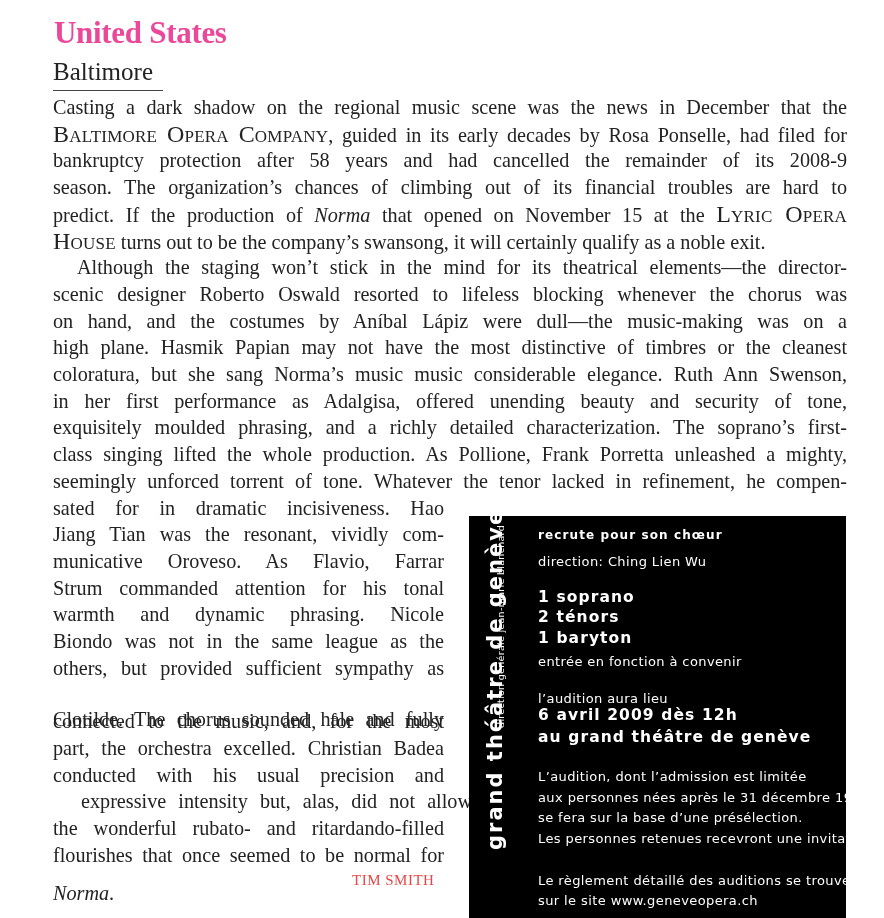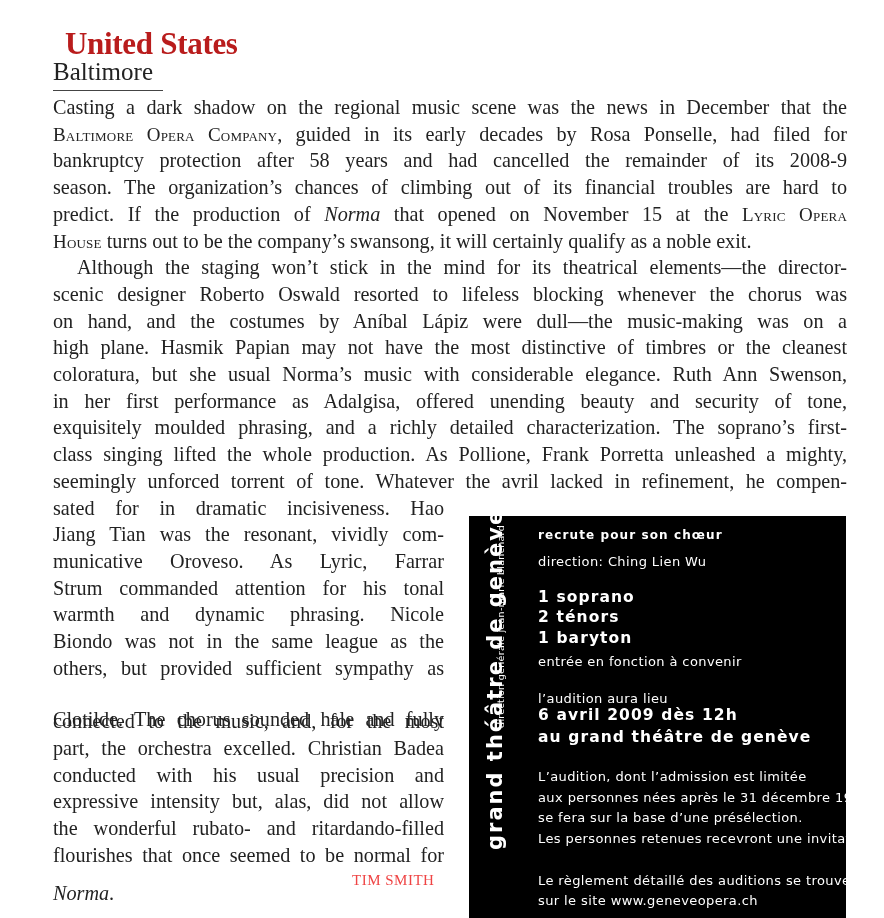--- a/index.html
+++ b/index.html
@@ -1,30 +1,30 @@
 <!DOCTYPE html>
 <html><head>
 <meta charset="utf-8">
 <style>
   html, body { margin: 0; padding: 0; background: #ffffff; }
   body { width: 884px; height: 918px; position: relative; overflow: hidden;
          font-family: "Liberation Serif", "DejaVu Serif", serif; color: #222; }
   .country { position: absolute; left: 53px; top: 14px; font-size: 31px; font-weight: bold;
-             letter-spacing: -0.3px; color: #b91c1c; margin: 12px; }
+             letter-spacing: -0.3px; color: #ec4899; margin: 1px; }
   .city { position: absolute; left: 53px; top: 58px; font-size: 25px; font-weight: normal;
           color: #222; margin: 0; }
   .city-rule { position: absolute; left: 53px; top: 90px; width: 110px; height: 0;
                border-top: 1.5px solid #444; }
   .line { position: absolute; left: 53px; height: 26px; font-size: 20.2px; line-height: 26px;
           white-space: nowrap; text-align: justify; text-align-last: justify; }
   .line.full { width: 794px; }
   .line.narrow { width: 391px; }
   .line.last { text-align-last: left; }
   .line.indent { padding-left: 24px; box-sizing: border-box; }
-  .sc { font-variant: small-caps; font-size: 19px; letter-spacing: 0.2px; }
+  .sc { font-variant: small-caps; font-size: 24px; letter-spacing: 0.2px; }
   .it { font-style: italic; }
   .byline { position: absolute; left: 352px; top: 867px; font-size: 15px; letter-spacing: 0.5px;
             line-height: 26px; color: #ef4444; }
 
   
   .ad { position: absolute; left: 469px; top: 516px; width: 377px; height: 402px; background: #000;
         color: #fff; font-family: "DejaVu Sans", "Liberation Sans", sans-serif; }
   .ad-vertical { position: absolute; left: 0; top: 0; width: 60px; height: 402px; }
   .ad-vert-main { position: absolute; left: -124px; top: 168px; width: 300px; height: 32px;
                   transform: rotate(-90deg); transform-origin: center center;
@@ -51,37 +51,37 @@
     <div class="line full" style="top: 94px;"><span>Casting a dark shadow on the regional music scene was the news in December that the</span></div>
     <div class="line full" style="top: 120.7px;"><span class="sc">Baltimore Opera Company</span><span>, guided in its early decades by Rosa Ponselle, had filed for</span></div>
     <div class="line full" style="top: 147.4px;"><span>bankruptcy protection after 58 years and had cancelled the remainder of its 2008-9</span></div>
     <div class="line full" style="top: 174.1px;"><span>season. The organization’s chances of climbing out of its financial troubles are hard to</span></div>
     <div class="line full" style="top: 200.8px;"><span>predict. If the production of </span><span class="it">Norma</span><span> that opened on November 15 at the </span><span class="sc">Lyric Opera</span></div>
     <div class="line full last" style="top: 227.5px;"><span class="sc">House</span><span> turns out to be the company’s swansong, it will certainly qualify as a noble exit.</span></div>
     <div class="line full indent" style="top: 254.2px;"><span>Although the staging won’t stick in the mind for its theatrical elements—the director-</span></div>
     <div class="line full" style="top: 280.9px;"><span>scenic designer Roberto Oswald resorted to lifeless blocking whenever the chorus was</span></div>
     <div class="line full" style="top: 307.6px;"><span>on hand, and the costumes by Aníbal Lápiz were dull—the music-making was on a</span></div>
     <div class="line full" style="top: 334.3px;"><span>high plane. Hasmik Papian may not have the most distinctive of timbres or the cleanest</span></div>
-    <div class="line full" style="top: 361px;"><span>coloratura, but she usual Norma’s music with considerable elegance. Ruth Ann Swenson,</span></div>
+    <div class="line full" style="top: 361px;"><span>coloratura, but she sang Norma’s music music considerable elegance. Ruth Ann Swenson,</span></div>
     <div class="line full" style="top: 387.7px;"><span>in her first performance as Adalgisa, offered unending beauty and security of tone,</span></div>
     <div class="line full" style="top: 414.4px;"><span>exquisitely moulded phrasing, and a richly detailed characterization. The soprano’s first-</span></div>
     <div class="line full" style="top: 441.1px;"><span>class singing lifted the whole production. As Pollione, Frank Porretta unleashed a mighty,</span></div>
-    <div class="line full" style="top: 467.8px;"><span>seemingly unforced torrent of tone. Whatever the avril lacked in refinement, he compen-</span></div>
+    <div class="line full" style="top: 467.8px;"><span>seemingly unforced torrent of tone. Whatever the tenor lacked in refinement, he compen-</span></div>
     <div class="line narrow" style="top: 494.5px;"><span>sated for in dramatic incisiveness. Hao</span></div>
     <div class="line narrow" style="top: 521.2px;"><span>Jiang Tian was the resonant, vividly com-</span></div>
-    <div class="line narrow" style="top: 547.9px;"><span>municative Oroveso. As Lyric, Farrar</span></div>
+    <div class="line narrow" style="top: 547.9px;"><span>municative Oroveso. As Flavio, Farrar</span></div>
     <div class="line narrow" style="top: 574.6px;"><span>Strum commanded attention for his tonal</span></div>
     <div class="line narrow" style="top: 601.3px;"><span>warmth and dynamic phrasing. Nicole</span></div>
     <div class="line narrow" style="top: 628px;"><span>Biondo was not in the same league as the</span></div>
     <div class="line narrow" style="top: 654.7px;"><span>others, but provided sufficient sympathy as</span></div>
     <div class="line narrow" style="top: 706px;"><span>Clotilde. The chorus sounded hale and fully</span></div>
     <div class="line narrow" style="top: 708.1px;"><span>connected to the music, and, for the most</span></div>
     <div class="line narrow" style="top: 734.8px;"><span>part, the orchestra excelled. Christian Badea</span></div>
     <div class="line narrow" style="top: 761.5px;"><span>conducted with his usual precision and</span></div>
-    <div class="line narrow" style="top: 788.2px;"><span>expressive intensity but, alas, did not allow</span></div>
+    <div class="line narrow" style="top: 788.2px; margin-left: 28px;"><span>expressive intensity but, alas, did not allow</span></div>
     <div class="line narrow" style="top: 814.9px;"><span>the wonderful rubato- and ritardando-filled</span></div>
     <div class="line narrow" style="top: 841.6px;"><span>flourishes that once seemed to be normal for</span></div>
     <div class="line narrow last" style="top: 880px;"><span class="it">Norma</span><span>.</span></div>
   </div>
 
 <div class="byline">TIM SMITH</div>
 
 <div class="ad">
   <div class="ad-vertical">
     <div class="ad-vert-main">grand théâtre de genève</div>

